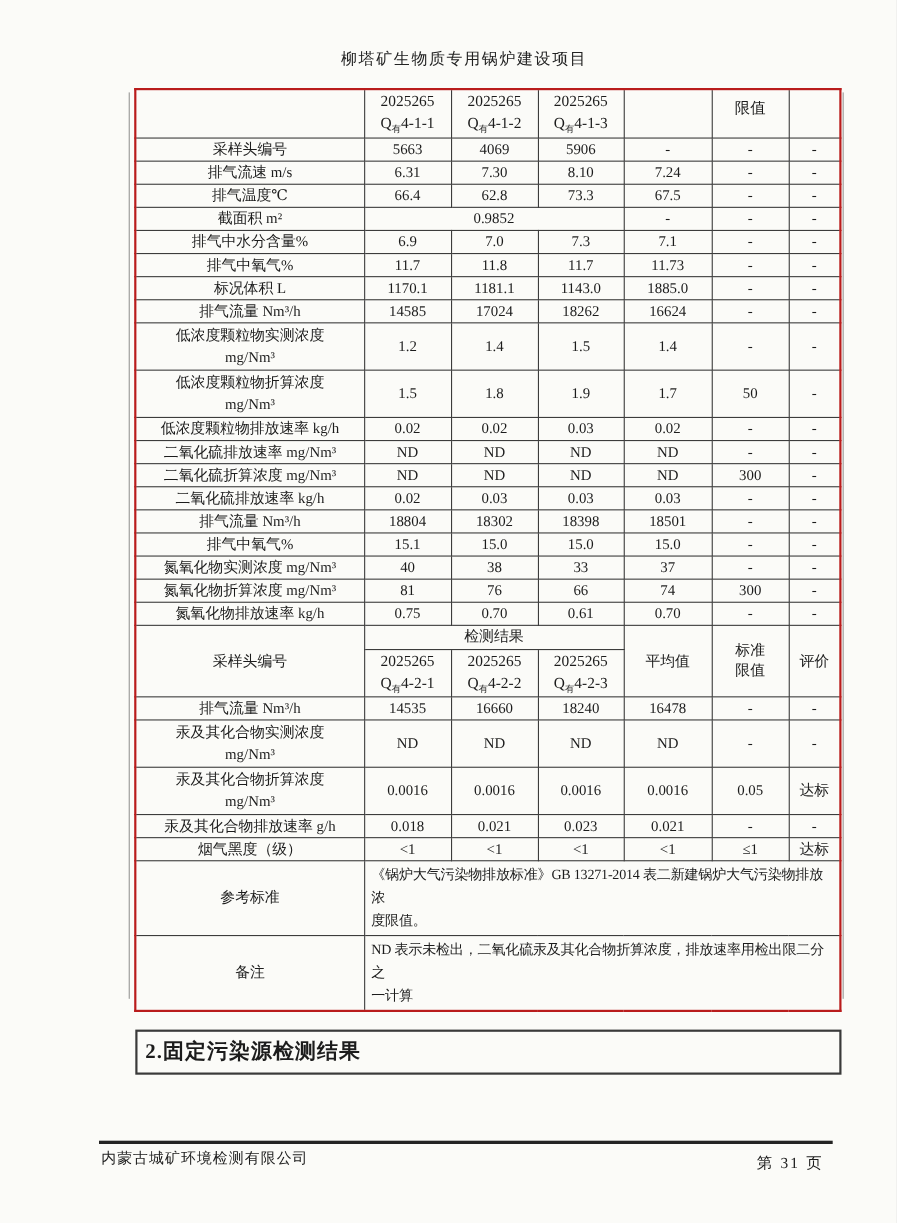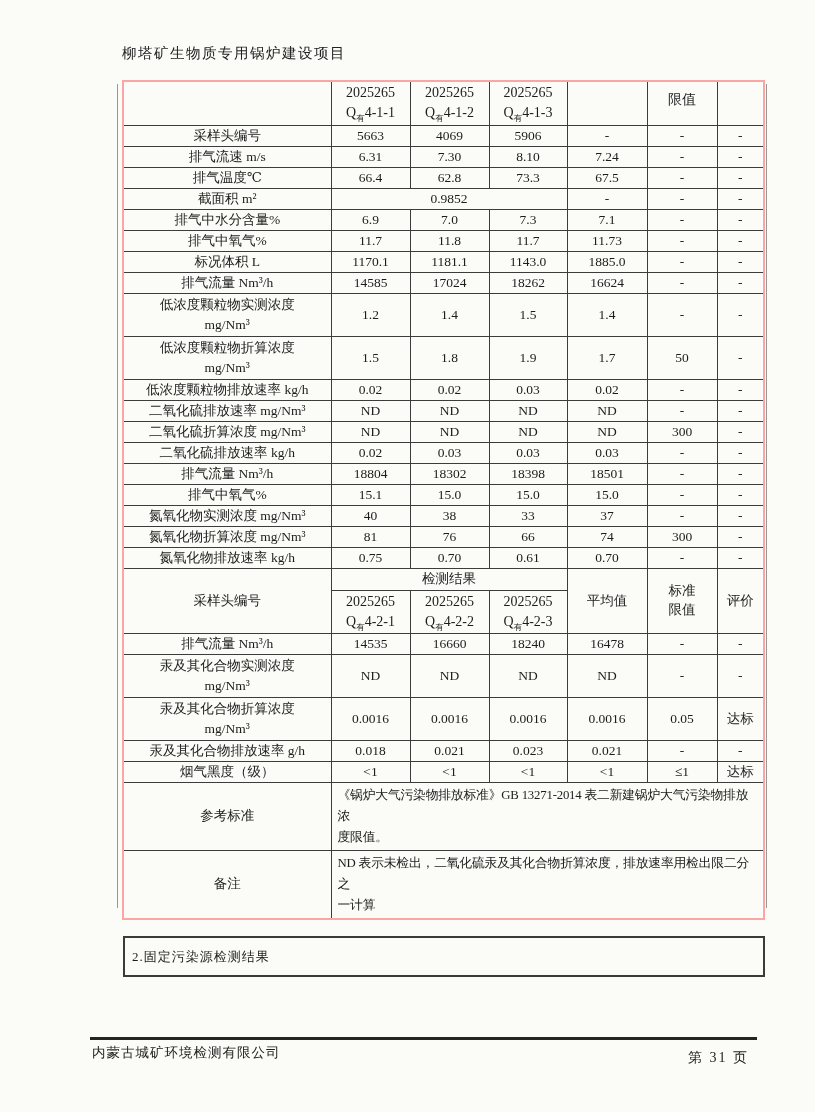--- a/index.html
+++ b/index.html
@@ -7,27 +7,27 @@
     position:relative;
     width:815px;height:1112px;
     margin:0 auto;
     background:#fbfbf8;
     font-family:"Liberation Serif","DejaVu Serif",serif;
     color:#1c1c1c;
     overflow:hidden;
   }
   .doc-title{
     position:absolute;top:44px;left:122px;width:600px;
-    text-align:left;font-size:14.5px;letter-spacing:1.5px;color:#222;
+    text-align:center;font-size:14.5px;letter-spacing:1.5px;color:#222;
   }
   
   .main-table{
     position:absolute;left:122px;top:80px;width:641px;
     border-collapse:collapse;table-layout:fixed;
-    border:2px solid #fca5a5;
+    border:2px solid #b91c1c;
   }
   .main-table td{
     border:1px solid #3c3c3c;
     text-align:center;vertical-align:middle;
     font-size:13.5px;line-height:20px;
     padding:0 2px;height:21px;
     box-sizing:border-box;
     overflow:hidden;
   }
   .main-table tr.tall td{height:43px;}
@@ -50,21 +50,21 @@
     position:absolute;left:123px;top:936px;width:638px;
     border:2px solid #3a3a3a;background:transparent;
   }
   .box-title{
     height:31px;line-height:31px;text-align:center;
     font-weight:bold;font-size:15px;letter-spacing:2px;
     border-bottom:1.5px solid #3a3a3a;
   }
   .box-line{
     height:37px;line-height:37px;text-align:left;
-    padding-left:7px;font-size:13px;letter-spacing:1px;
+    padding-left:7px;font-size:19px;letter-spacing:1px;font-weight:bold;
   }
   
   .footer-rule{
     position:absolute;left:90px;top:1037px;width:667px;height:3px;
     background:#242424;
   }
   .footer-company{
     position:absolute;left:92px;top:1044px;
     font-size:13.5px;letter-spacing:1px;
   }

